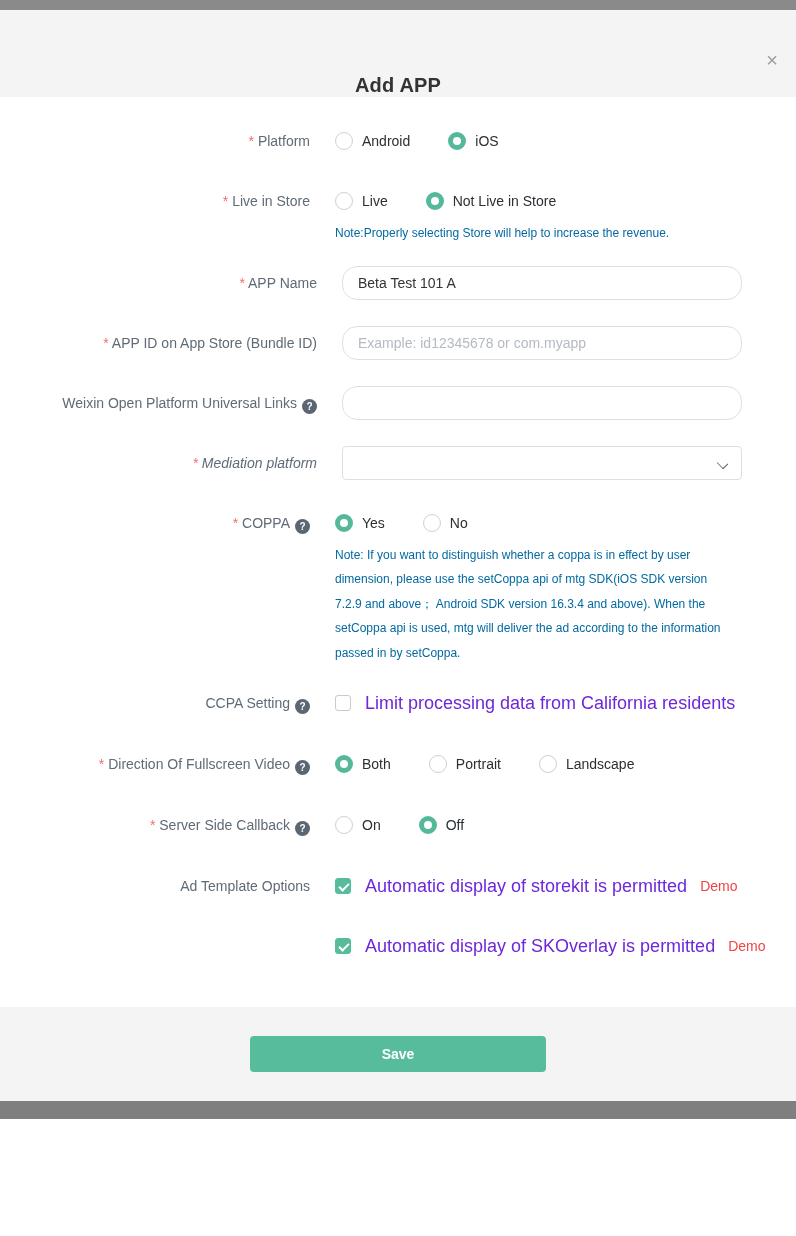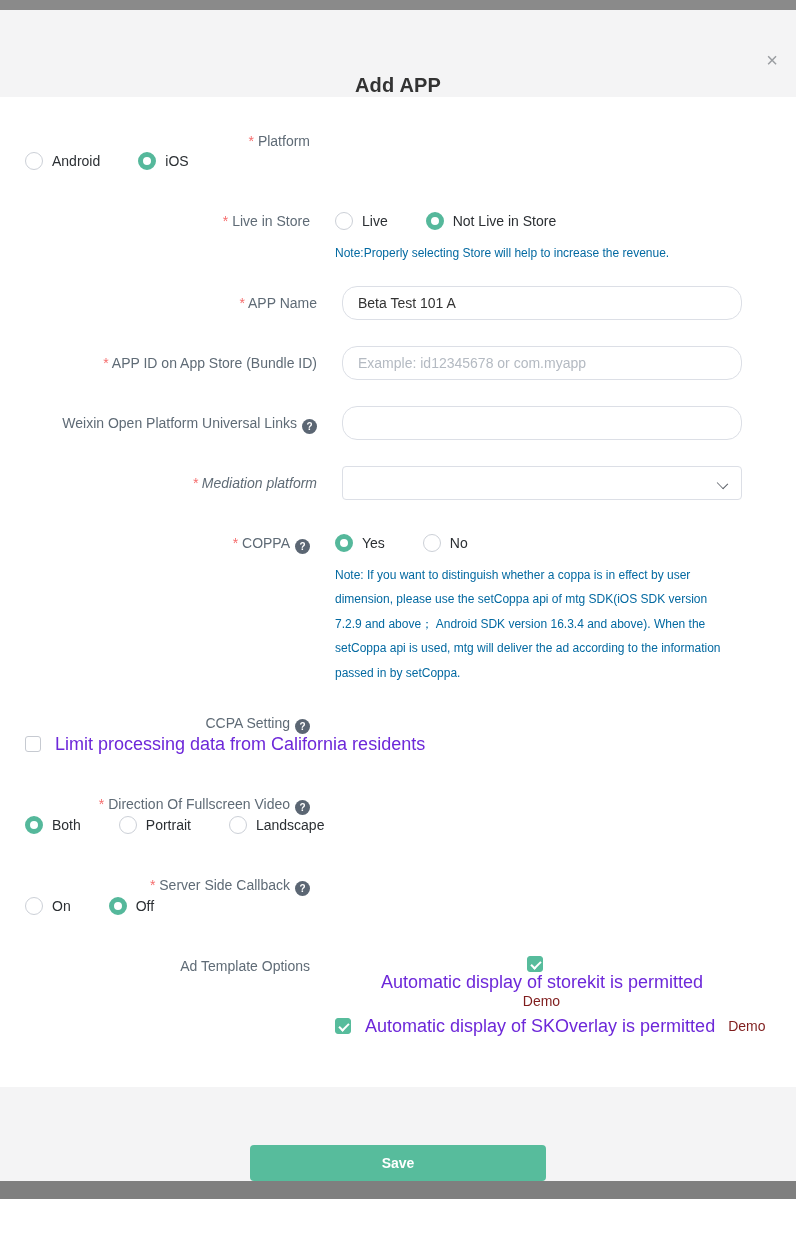--- a/index.html
+++ b/index.html
@@ -42,47 +42,47 @@
   .rtext { margin-left:9px; font-size:14px; color:#2b2f33; white-space:nowrap; }
 
   .check-line { display:flex; align-items:center; height:20px; }
   .cbox { width:16px; height:16px; border-radius:3px; border:1px solid #c6cad1; background:#fff; position:relative; flex:none; cursor:pointer; }
   .check-line.checked .cbox { background:#57bc9c; border-color:#57bc9c; }
   .check-line.checked .cbox::after {
     content:""; position:absolute; left:5px; top:2px; width:4px; height:8px;
     border-right:2px solid #fff; border-bottom:2px solid #fff; transform:rotate(45deg);
   }
   .ctext { margin-left:14px; font-size:18px; color:#6d28d9; white-space:nowrap; }
-  .demo-link { margin-left:13px; font-size:14px; color:#7f1d1d; cursor:pointer; }
+  .demo-link { margin-left:13px; font-size:14px; color:#ef4444; cursor:pointer; }
 
   .text-input {
     width:400px; height:34px; border:1px solid #dcdfe6; border-radius:15px;
     padding:0 15px; font-size:14px; color:#333; outline:none; background:#fff;
     font-family:"Liberation Sans", sans-serif;
   }
   .text-input::placeholder { color:#b4bac2; }
 
   .select-box { position:relative; width:400px; height:34px; border:1px solid #dcdfe6; border-radius:4px; background:#fff; cursor:pointer; }
   .chevron {
     position:absolute; right:14px; top:12px; width:9px; height:9px;
     border-right:1.5px solid #5a5f66; border-bottom:1.5px solid #5a5f66;
     transform:rotate(45deg) scale(1,.8);
   }
 
   .note { color:#0369a1; font-size:12px; line-height:24.5px; margin-top:10px; width:400px; }
 
-  .mb40 { margin-bottom:40px;flex-direction:column; }
+  .mb40 { margin-bottom:40px; }
   .mb26 { margin-bottom:26px; }
   .mb33 { margin-bottom:33px;font-style:italic; }
   .mb28 { margin-bottom:28px; }
   .mb20 { margin-bottom:20px; }
 
   .modal-footer {
     height:94px; background:#f4f4f5;
-    display:flex; align-items:flex-end; justify-content:center;
+    display:flex; align-items:center; justify-content:center;
   }
   .save-btn {
     width:296px; height:36px; background:#57bc9c; border:none; border-radius:4px;
     color:#fff; font-size:14px; font-weight:bold; cursor:pointer;
     font-family:"Liberation Sans", sans-serif;
   }
 </style>
 </head>
 <body>
 

